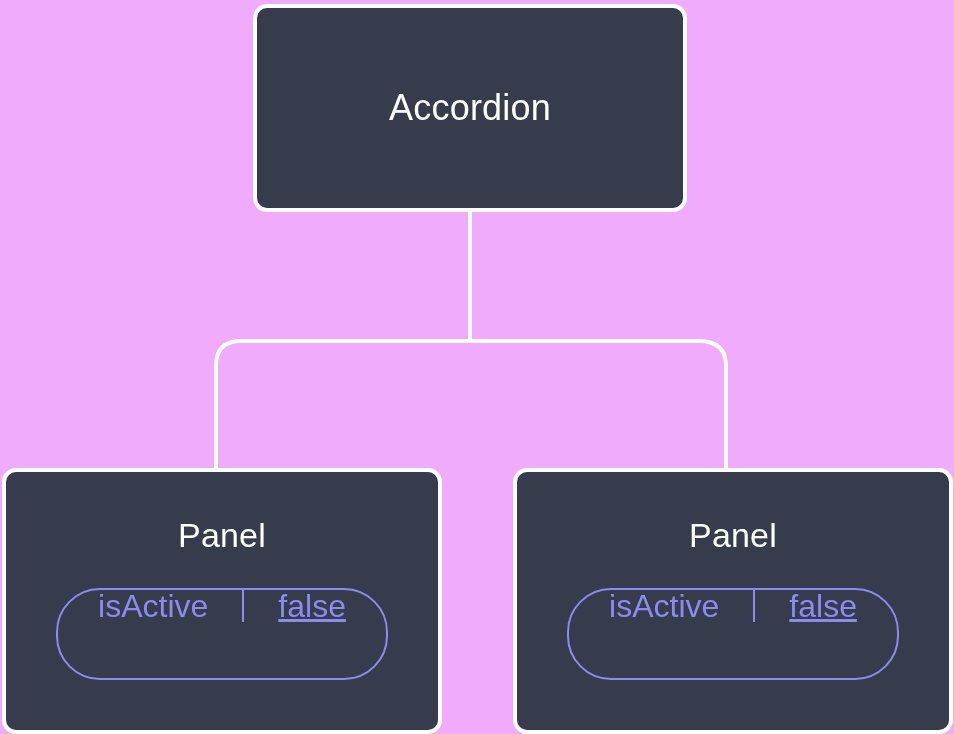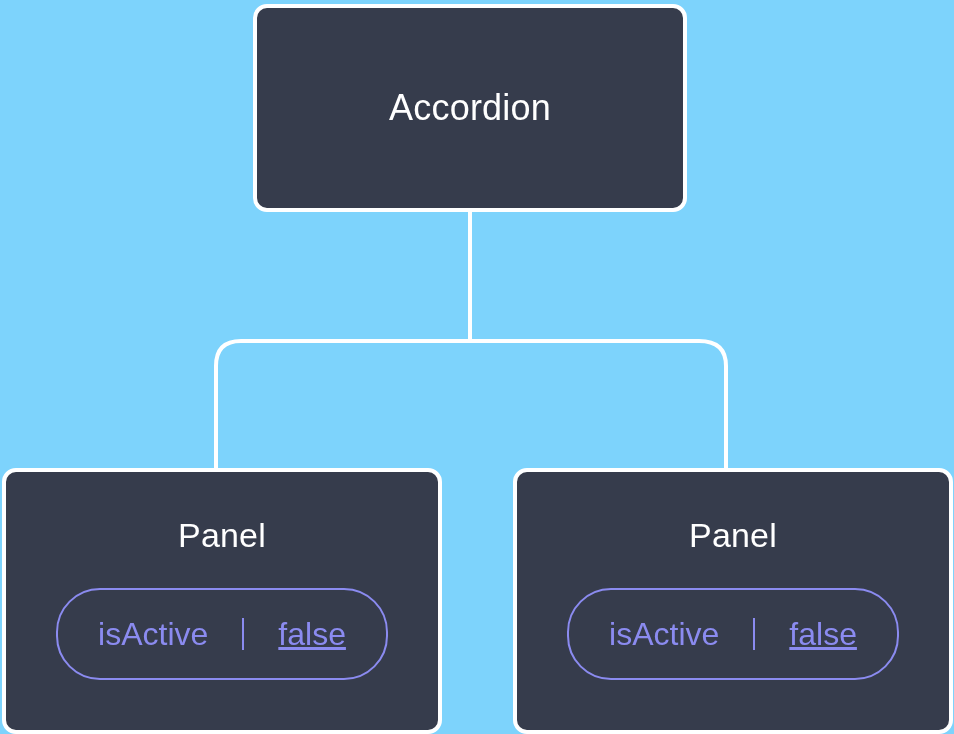--- a/index.html
+++ b/index.html
@@ -13,21 +13,21 @@
     height: 734px;
     overflow: hidden;
     font-family: "Liberation Sans", sans-serif;
     -webkit-font-smoothing: antialiased;
   }
 
   #stage {
     position: relative;
     width: 954px;
     height: 734px;
-    background: #7dd3fc;
+    background: #f0abfc;
   }
 
   
   #connectors {
     position: absolute;
     left: 0;
     top: 0;
     width: 954px;
     height: 734px;
     pointer-events: none;
@@ -75,21 +75,21 @@
   }
 
   .node-root .node-title {
     font-size: 36px;
   }
 
   
   .prop-pill {
     margin-top: 36px;
     display: flex;
-    align-items: center;
+    align-items: flex-start;
     height: 88px;
     border: 2px solid #8b8bf0;
     border-radius: 44px;
     overflow: hidden;
     background: transparent;
   }
 
   .prop-key,
   .prop-value {
     display: flex;

